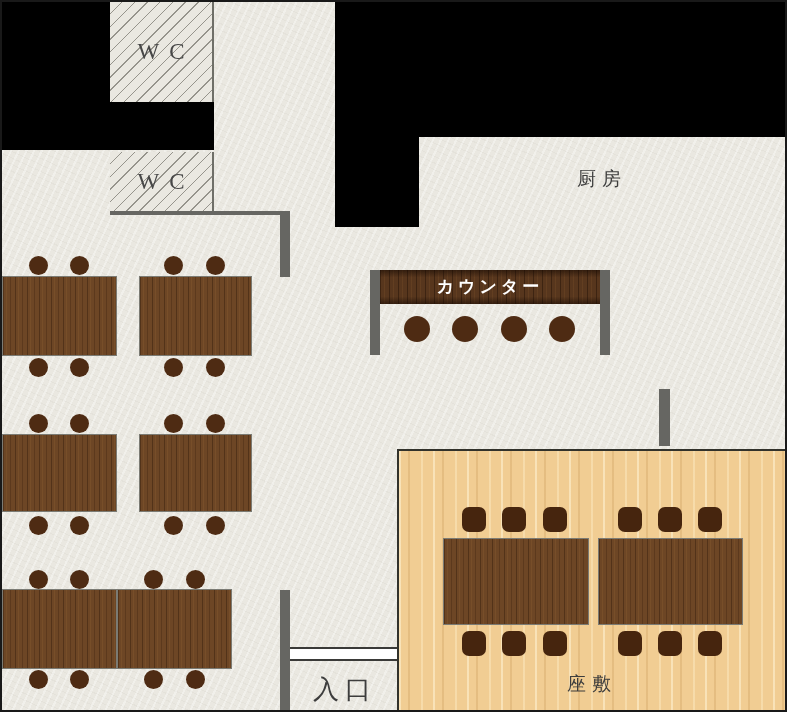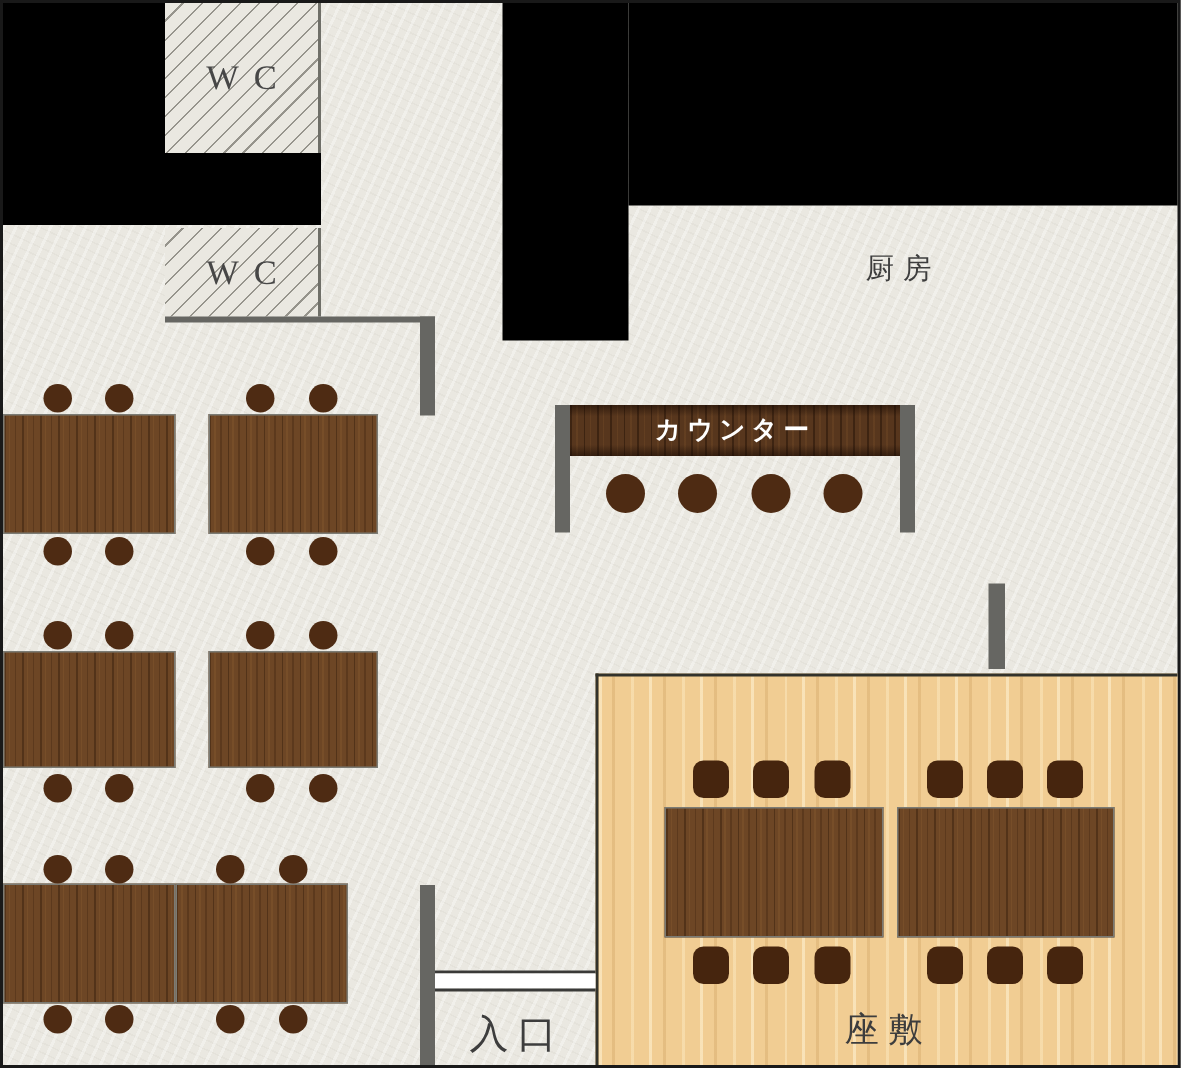--- a/index.html
+++ b/index.html
@@ -133,20 +133,20 @@
   <div class="abs cushion" style="left:541px;top:505px;"></div>
   <div class="abs cushion" style="left:616px;top:505px;"></div>
   <div class="abs cushion" style="left:656px;top:505px;"></div>
   <div class="abs cushion" style="left:696px;top:505px;"></div>
   <div class="abs cushion" style="left:460px;top:629px;"></div>
   <div class="abs cushion" style="left:500px;top:629px;"></div>
   <div class="abs cushion" style="left:541px;top:629px;"></div>
   <div class="abs cushion" style="left:616px;top:629px;"></div>
   <div class="abs cushion" style="left:656px;top:629px;"></div>
   <div class="abs cushion" style="left:696px;top:629px;"></div>
-  <div class="abs label" style="left:545px;top:669px;width:90px;font-size:23px;letter-spacing:6px;">座敷</div>
+  <div class="abs label" style="left:545px;top:669px;width:90px;font-size:19px;letter-spacing:6px;">座敷</div>
 
   <div class="abs entry-line" style="left:288px;top:645px;width:107px;height:2px;"></div>
   <div class="abs entry-gap" style="left:288px;top:647px;width:107px;height:10px;"></div>
   <div class="abs entry-line" style="left:288px;top:657px;width:107px;height:2px;"></div>
   <div class="abs label" style="left:300px;top:670px;width:86px;font-size:26px;letter-spacing:6px;">入口</div>
 
 </div>
 
 </body></html>

